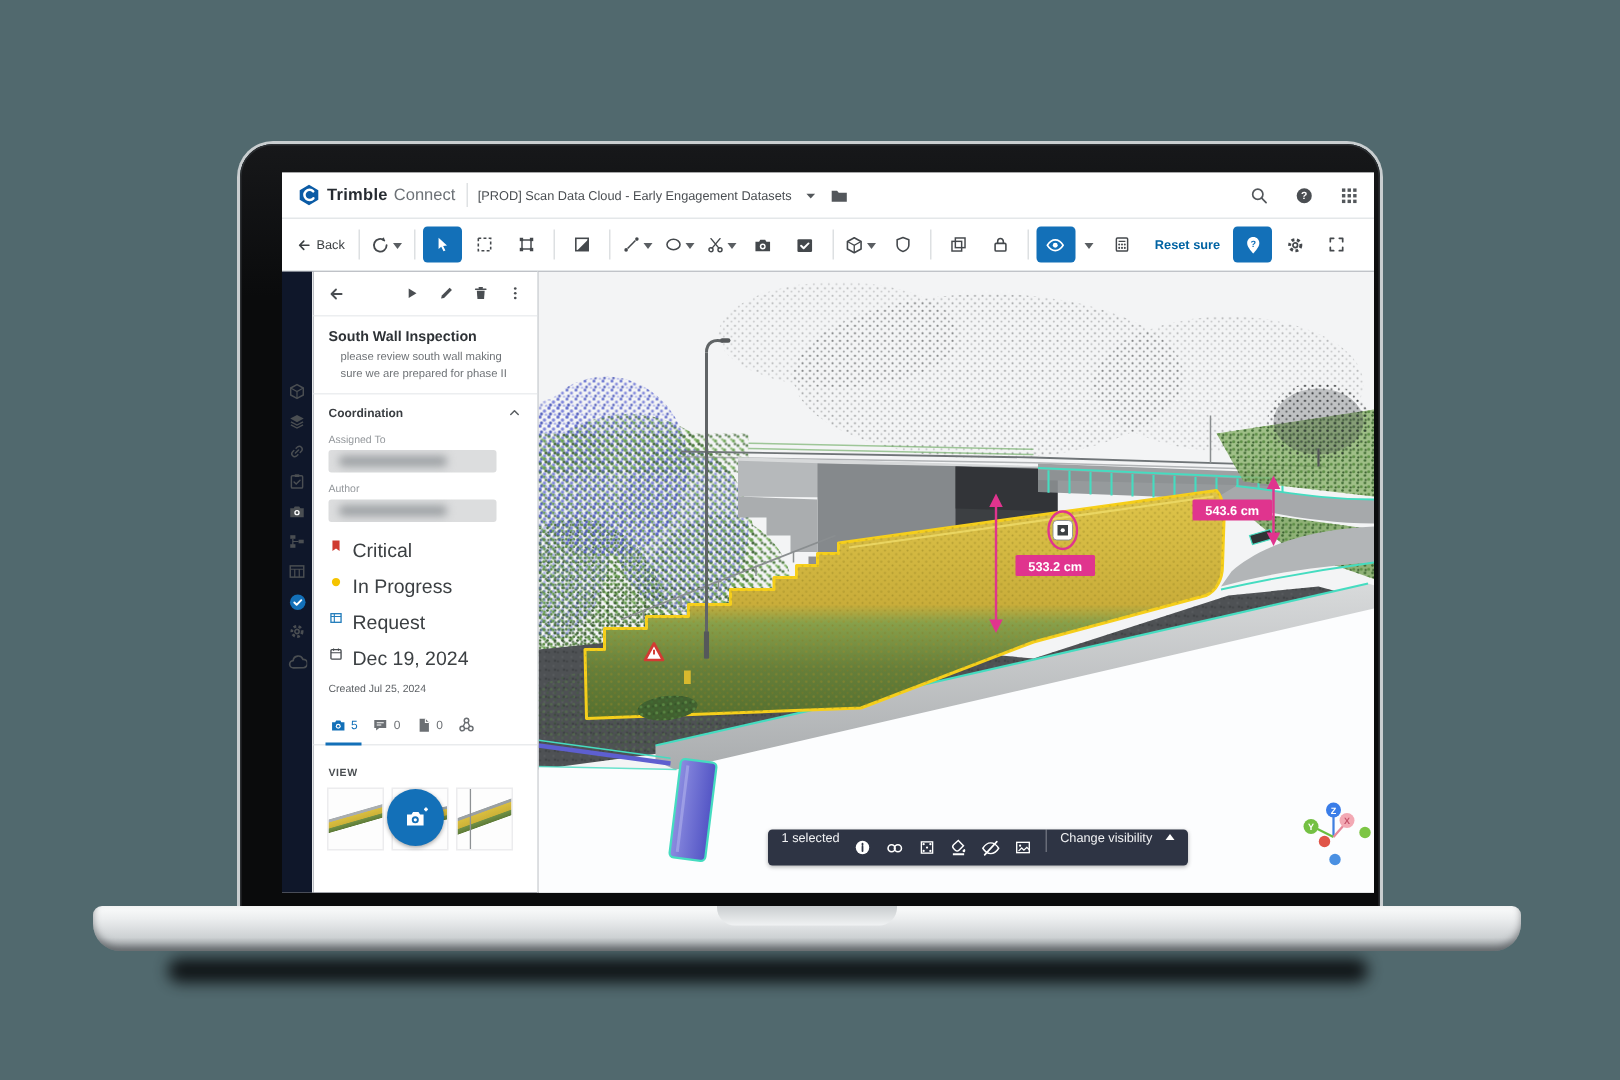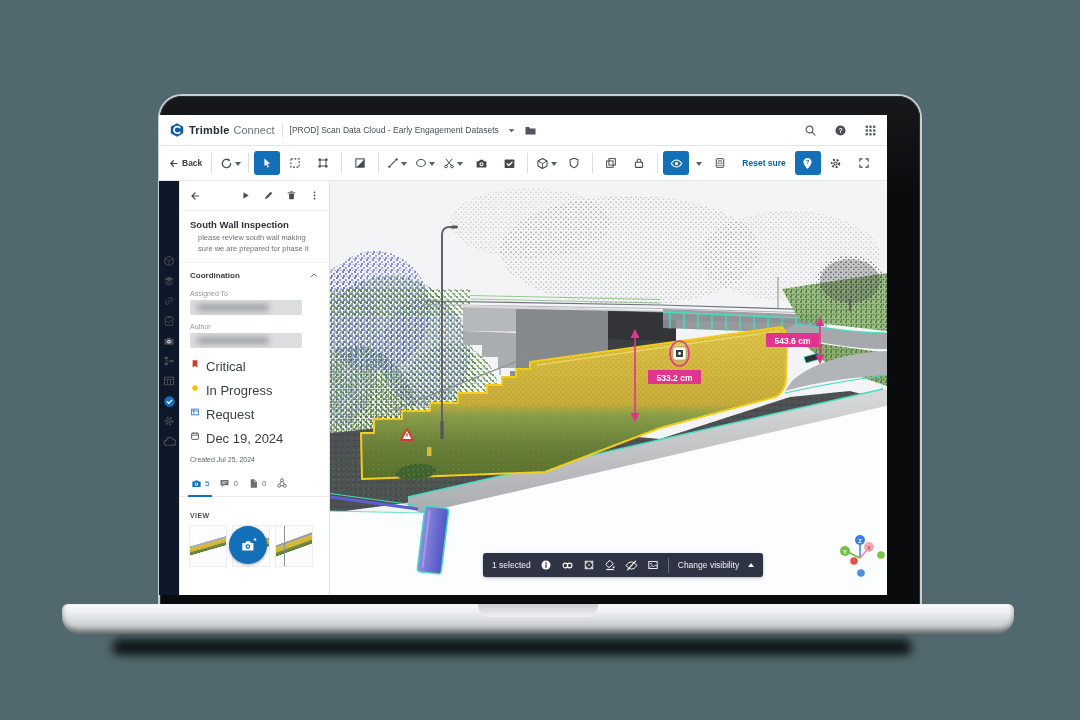--- a/index.html
+++ b/index.html
@@ -1,35 +1,35 @@
 <!DOCTYPE html>
 <html><head>
 <meta charset="utf-8">
 <style>
   html,body{margin:0;padding:0}
   body{width:1080px;height:720px;background:#51696e;font-family:"Liberation Sans",sans-serif;position:relative;overflow:hidden;-webkit-font-smoothing:antialiased}
   .hiddefs{position:absolute;width:0;height:0;overflow:hidden}
   
   .laptop-shadow{position:absolute;left:112px;top:639px;width:800px;height:16px;background:#090c0e;border-radius:10px;filter:blur(5px);opacity:.92}
   .laptop-screen{position:absolute;left:160px;top:96px;width:760px;height:510px;background:linear-gradient(#17181a,#0a0b0c 20%);border-radius:22px 22px 2px 2px;box-shadow:0 0 0 2px #c9ced0, inset 0 0 0 1px #2c2f32}
-  .screen{position:absolute;left:159px;top:115px;width:728px;height:480px;background:#ffffff;overflow:hidden;font-size:8px;color:#3c4043}
+  .screen{position:absolute;left:188px;top:115px;width:728px;height:480px;background:#ffffff;overflow:hidden;font-size:8px;color:#3c4043}
   .laptop-base{position:absolute;left:62px;top:604px;width:952px;height:30px;border-radius:6px 6px 18px 18px;background:linear-gradient(#fbfcfc 0%,#eceeef 28%,#cdd1d3 70%,#94999c 96%);box-shadow:inset 0 -3px 5px rgba(55,60,63,.5)}
   .base-notch{position:absolute;left:416px;top:0;width:120px;height:13px;border-radius:0 0 12px 12px;background:linear-gradient(#c9cdcf,#f0f2f3)}
   
   .topbar{height:30px;display:flex;align-items:center;gap:7px;padding:0 10px;border-bottom:1px solid #e4e7e9;background:#fff}
   .brand{display:flex;align-items:center;gap:4px}
   .brand b{font-size:11px;color:#262b31;letter-spacing:.2px}
   .brand span{font-size:11px;color:#6d7277}
   .vsep{width:1px;height:16px;background:#dfe2e4}
   .proj{font-size:8.5px;color:#4a4e52;white-space:nowrap}
   .spacer{flex:1}
   .tb-ic{color:#53575b;display:flex;align-items:center}
   
   .toolbar{height:34px;display:flex;align-items:center;padding:0 5px;border-bottom:1px solid #e4e7e9;background:#fff;gap:2px}
-  .back{display:flex;align-items:center;gap:3px;font-size:8.5px;font-weight:bold;color:#3c4043;padding:0 4px;cursor:default}
+  .back{display:flex;align-items:center;gap:3px;font-size:8.5px;font-weight:normal;color:#3c4043;padding:0 4px;cursor:default}
   .tbtn{height:24px;min-width:22px;border-radius:3px;display:flex;align-items:center;justify-content:center;color:#44484c;padding:0 2px;gap:1px}
   .tbtn.active{background:#1370b8;color:#fff}
   .tsep{width:1px;height:20px;background:#dde0e2;margin:0 3px}
   .caret{width:0;height:0;border:3px solid transparent;border-top:4px solid #5a5e62;margin-top:4px;margin-left:1px}
   .reset{font-size:8.5px;color:#0063a3;font-weight:bold;padding:0 7px;white-space:nowrap}
   
   .main{display:flex;height:415px;background:#0f172a}
   .rail{width:20px;border-right:1px solid #e7e9eb;display:flex;flex-direction:column;align-items:center;padding-top:74px;gap:8px;color:#4a4e52}
   .rail .ric{display:flex;align-items:center;justify-content:center;width:14px;height:12px}
   
@@ -56,21 +56,21 @@
   .thumb{width:36px;height:40px;border:1px solid #ececee;background:
     linear-gradient(164deg, rgba(0,0,0,0) 40%, #a8adb0 41%, #a8adb0 44%, #d8bd3f 45%, #cdb238 52%, #6f8f45 53%, #5f7c38 58%, rgba(0,0,0,0) 59%), #fdfdfd}
   .thumb.t2{background:
     linear-gradient(170deg, rgba(0,0,0,0) 38%, #9aa0a3 39%, #9aa0a3 42%, #d8bd3f 43%, #cdb238 51%, #6f8f45 52%, #5f7c38 57%, rgba(0,0,0,0) 58%), #fdfdfd}
   .thumb.t3{background:
     linear-gradient(90deg, rgba(0,0,0,0) 22%, #8d9194 23%, #8d9194 25%, rgba(0,0,0,0) 26%),
     linear-gradient(160deg, rgba(0,0,0,0) 36%, #9aa0a3 37%, #9aa0a3 40%, #d8bd3f 41%, #cdb238 50%, #6f8f45 51%, #5f7c38 57%, rgba(0,0,0,0) 58%), #fdfdfd}
   .camfab{position:absolute;left:40px;top:1px;width:38px;height:38px;border-radius:50%;background:#1370b8;display:flex;align-items:center;justify-content:center;box-shadow:0 1px 3px rgba(0,0,0,.35)}
   
   .viewport{position:relative;flex:1;background:#f3f4f5;overflow:hidden}
-  .selbar{position:absolute;left:153px;top:372px;height:24px;background:#2e3444;border-radius:3px;display:flex;align-items:center;color:#f2f3f5;padding:0 9px;gap:9px;box-shadow:0 1px 3px rgba(0,0,0,.3)}
+  .selbar{position:absolute;left:153px;top:372px;height:24px;background:#2e3444;border-radius:3px;display:flex;color:#f2f3f5;padding:0 9px;gap:9px;box-shadow:0 1px 3px rgba(0,0,0,.3)}
   .selbar .txt{font-size:8.5px;white-space:nowrap}
   .selbar .bold{font-weight:normal}
   .selbar .dsep{width:1px;height:15px;background:rgba(255,255,255,.28)}
   .caret-up{width:0;height:0;border:3.5px solid transparent;border-bottom:4.5px solid #fff;margin-bottom:3px}
   .sic{display:flex;align-items:center;color:#fff}
 </style>
 </head>
 <body>
 
 <svg class="hiddefs" aria-hidden="true">

